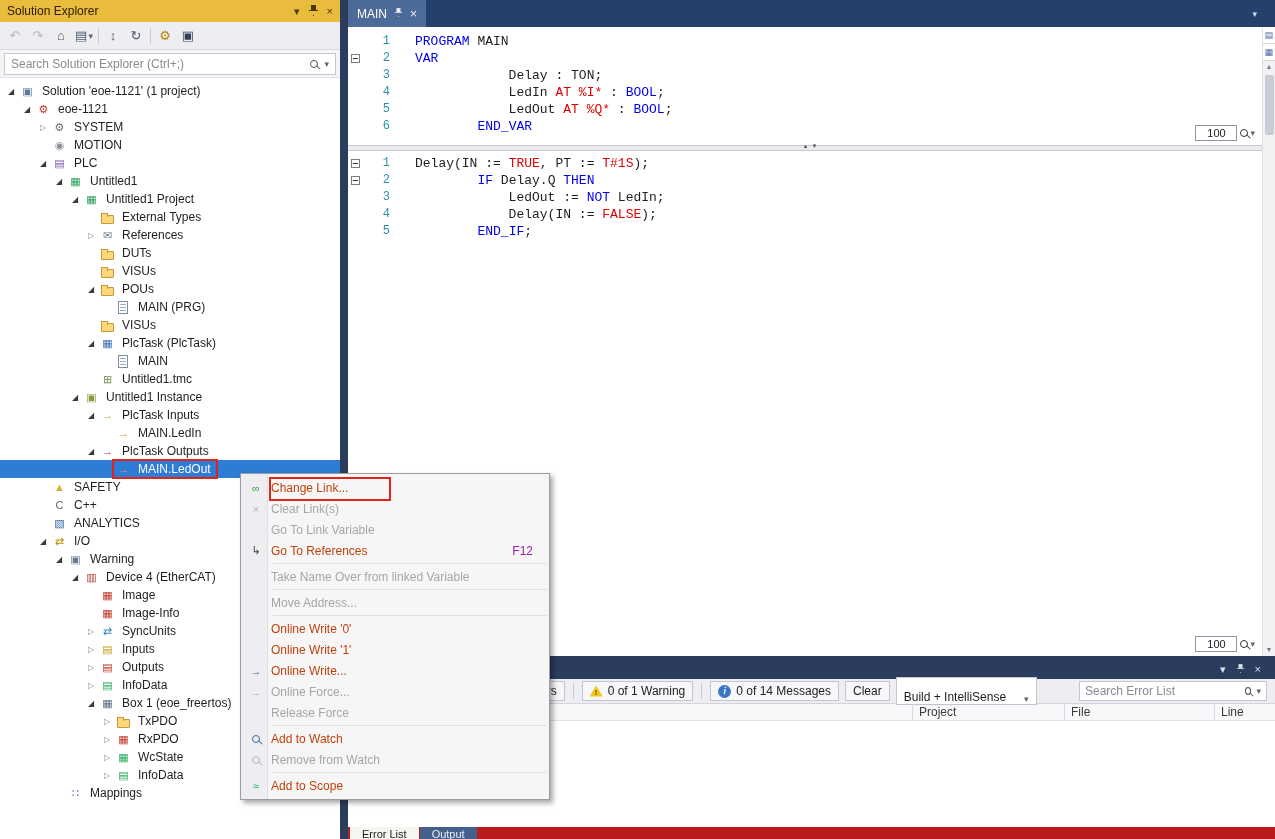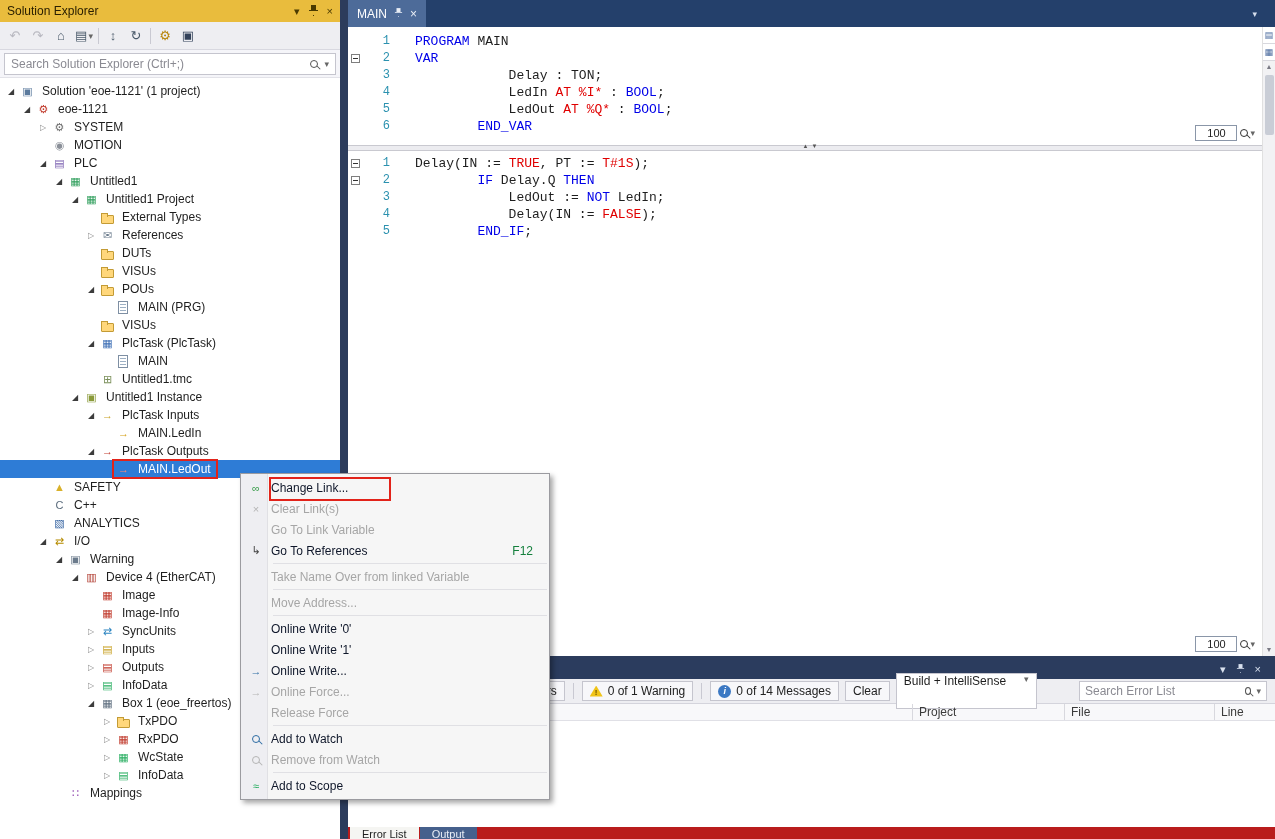--- a/index.html
+++ b/index.html
@@ -84,21 +84,21 @@
   
   #error-list { position:absolute; left:348px; top:660px; width:927px; height:179px; background:#fff; }
   .el-titlebar { height:19px; background:#2B3C5E; display:flex; align-items:center; justify-content:flex-end; gap:10px; padding:0 14px; color:#D8E0EE; }
   .el-titlebar .pin { transform:scale(.8); }
   .el-toolbar { height:25px; background:#EEEEF2; border-bottom:1px solid #D4D4DC; display:flex; align-items:center; gap:6px; padding:0 8px 0 150px; }
   .elbtn { height:20px; border:1px solid #C5C5CE; background:#F7F7FA; display:flex; align-items:center; gap:5px; padding:0 7px;
            font-family:"Liberation Sans",sans-serif; font-size:12px; color:#222; }
   .ico-err { width:13px; height:13px; border-radius:50%; background:#C94F44; color:#fff; font-size:9px; line-height:13px; text-align:center; font-weight:bold; flex:none; }
   .ico-warn { width:13px; height:11px; background:#F0C419; clip-path:polygon(50% 0,100% 100%,0 100%); color:#6A5000; font-size:8px; text-align:center; line-height:14px; font-weight:bold; flex:none; }
   .ico-info { width:13px; height:13px; border-radius:50%; background:#3B78C3; color:#fff; font-size:9px; line-height:13px; text-align:center; font-weight:bold; font-style:italic; flex:none; }
-  .dd { height:36px; border:1px solid #C5C5CE; background:#fff; display:flex; align-items:flex-start; gap:18px; padding:0 7px; }
+  .dd { height:28px; border:1px solid #C5C5CE; background:#fff; display:flex; align-items:flex-end; gap:18px; padding:0 7px; }
   .el-search { margin-left:auto; width:188px; height:20px; border:1px solid #C5C5CE; background:#fff; display:flex; align-items:center; gap:5px; padding:0 5px; }
   .el-search input { border:0; outline:0; flex:1; font-size:12px; color:#333; font-family:"Liberation Sans",sans-serif; }
   .el-search input::placeholder { color:#8A8A92; }
   .el-search .mag { color:#555; }
   .el-header { height:17px; display:flex; background:#F8F8FA; border-bottom:1px solid #E0E0E6; color:#3B3B3B; }
   .ehc { border-right:1px solid #D8D8DE; padding:1px 6px; overflow:hidden; }
   .ehc-spacer { width:565px; flex:none; border-right:1px solid #D8D8DE; }
   .ehc-project { width:152px; flex:none; }
   .ehc-file { width:150px; flex:none; }
   .ehc-line { flex:1; border-right:none; }
@@ -107,23 +107,23 @@
   .ptab { font-size:11px; line-height:13px; padding:1px 12px 8px; }
   .ptab.active { background:#F5F5F2; color:#1E1E1E; }
   .ptab.inactive { background:#46608C; color:#E8EDF5; }
 
   
   #context-menu { position:absolute; left:240px; top:473px; width:310px; background:#F6F6F6; border:1px solid #9B9BA0;
                   box-shadow:3px 3px 5px rgba(0,0,0,.35); padding:3px 0; z-index:50; }
   #context-menu::before { content:""; position:absolute; left:0; top:0; bottom:0; width:26px; background:#EEEEF2; border-right:1px solid #E0E0E4; }
   .mi { height:21px; display:flex; align-items:center; position:relative; padding-right:16px; }
   .mi-icon { width:30px; flex:none; display:flex; justify-content:center; align-items:center; font-size:11px; position:relative; }
-  .mi-label { color:#0f172a; }
+  .mi-label { color:#c2410c; }
   .mi.disabled .mi-label { color:#A6A6A6; }
-  .mi-shortcut { margin-left:auto; color:#15803d; }
+  .mi-shortcut { margin-left:auto; color:#a21caf; }
   .mi-sep { height:1px; background:#E0E0E4; margin:2px 2px 2px 32px; position:relative; }
   .mi.highlight::after { content:""; position:absolute; left:28px; top:0; width:118px; height:20px; border:2px solid #E2231A; pointer-events:none; }
 </style>
 </head>
 <body>
 
 <div id="app">
 
   <section id="solution-explorer">
     <div class="se-titlebar">

